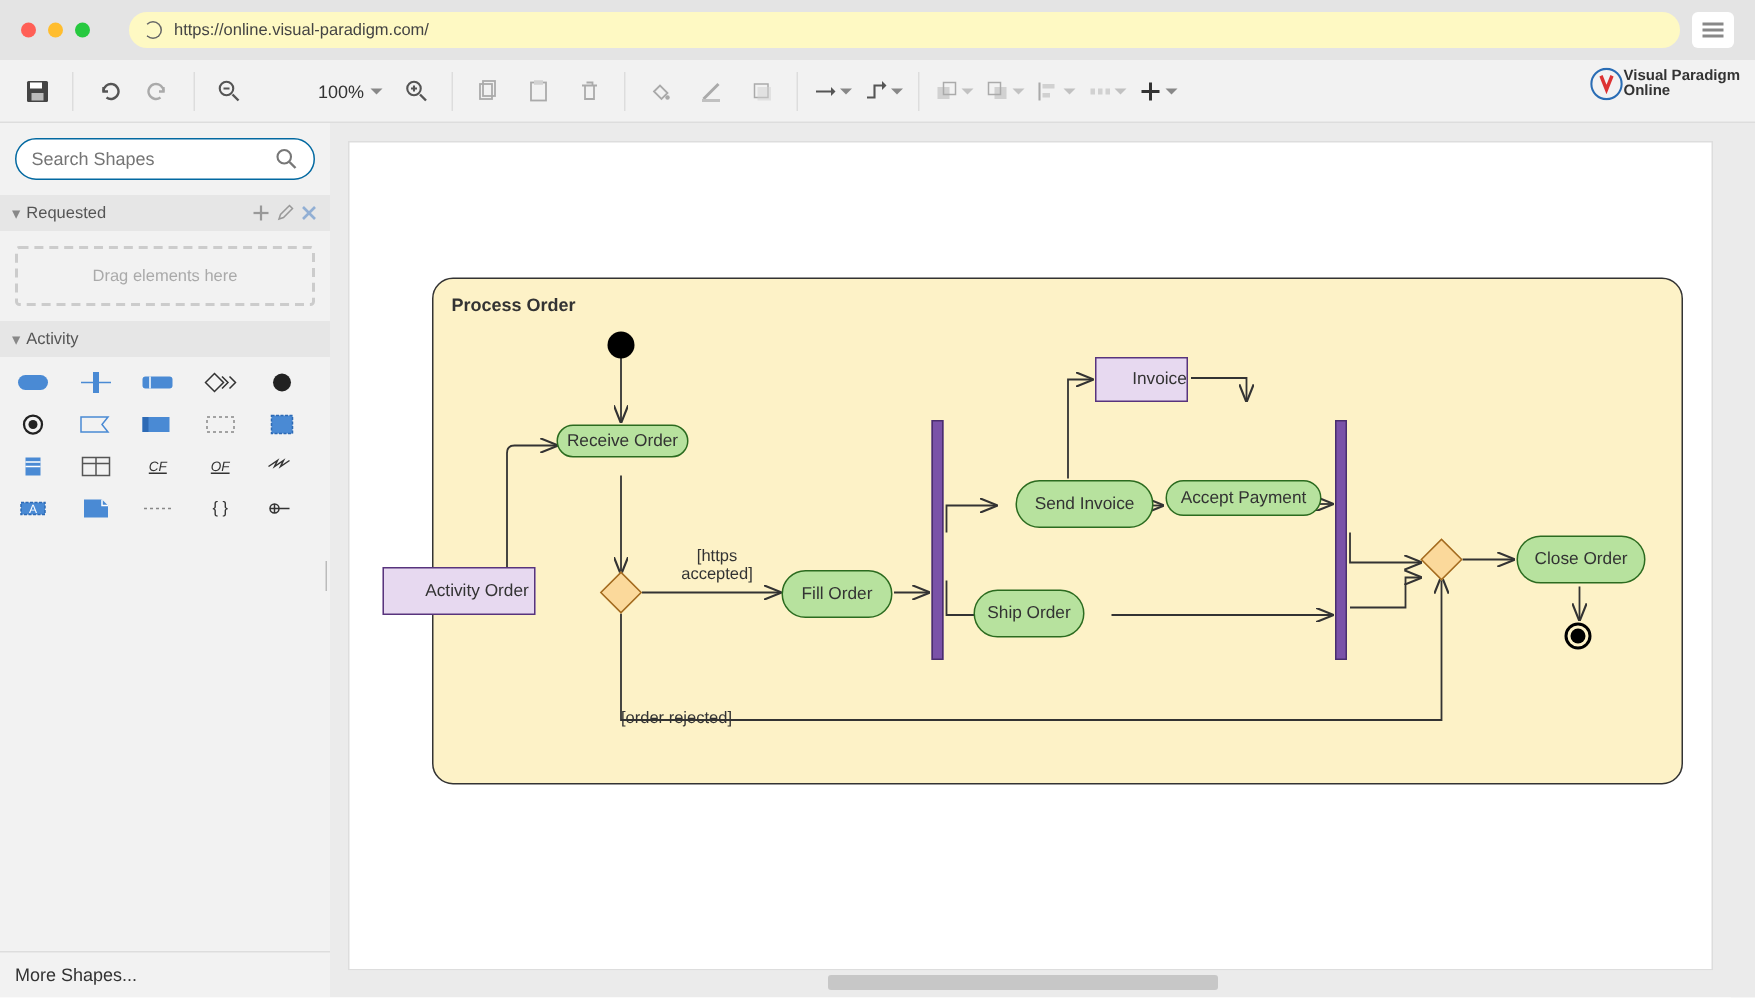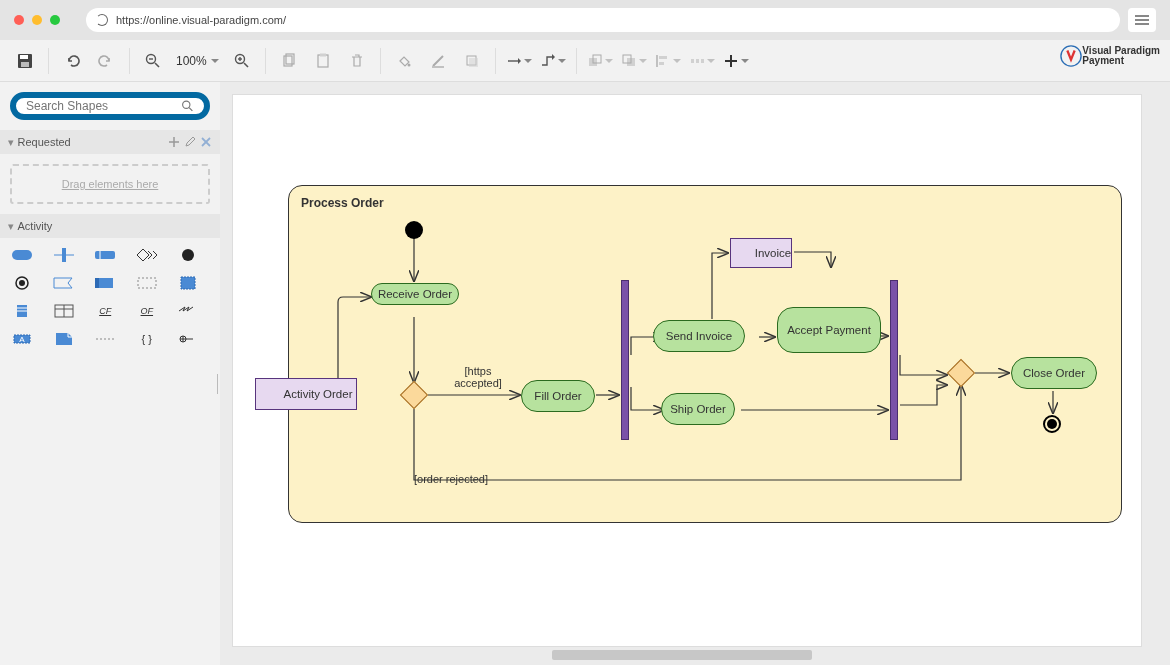--- a/index.html
+++ b/index.html
@@ -4,53 +4,53 @@
 <style>
 * { box-sizing: border-box; margin: 0; padding: 0; }
 body { font-family: Arial, Helvetica, sans-serif; font-size: 12px; color: #333; background: #fff; width: 1170px; height: 665px; overflow: hidden; }
 
 
 .browser-bar { height: 40px; background: #e4e4e4; display: flex; align-items: center; padding: 0 14px; gap: 8px; }
 .dot { width: 10px; height: 10px; border-radius: 50%; }
 .dot.red { background: #ff5f56; }
 .dot.yellow { background: #ffbd2e; }
 .dot.green { background: #27c93f; }
-.urlbox { flex: 1; margin-left: 18px; height: 24px; background: #ffffff; border-radius: 12px; display: flex; align-items: center; padding: 0 10px; gap: 8px; font-size: 11px; color: #444; }
+.urlbox { flex: 1; margin-left: 18px; height: 24px; background: #fef9c3; border-radius: 12px; display: flex; align-items: center; padding: 0 10px; gap: 8px; font-size: 11px; color: #444; }
 .reload { width: 12px; height: 12px; border: 1.5px solid #666; border-left-color: transparent; border-radius: 50%; position: relative; }
 .menu-btn { width: 28px; height: 24px; background: #fff; border-radius: 4px; display: flex; flex-direction: column; align-items: center; justify-content: center; gap: 2px; }
 .menu-btn span { width: 14px; height: 2px; background: #888; }
 
 
 .app-toolbar { height: 42px; background: #f2f2f2; border-bottom: 1px solid #ddd; display: flex; align-items: center; padding: 0 10px; gap: 4px; position: relative; }
 .tbtn { width: 30px; height: 30px; display: flex; align-items: center; justify-content: center; border-radius: 2px; }
 .tsep { width: 1px; height: 26px; background: #ddd; margin: 0 4px; }
-.zoom-lbl { font-size: 12px; display: flex; align-items: center; gap: 4px; padding: 0 4px; }
+.zoom-lbl { font-size: 12px; display: flex; align-items: center; gap: 4px; padding: 0 4px; margin-left: 36px; }
 .caret-dn { width: 0; height: 0; border-left: 4px solid transparent; border-right: 4px solid transparent; border-top: 4px solid #888; }
 .vp-logo { position: absolute; right: 10px; top: 5px; display: flex; align-items: center; gap: 0; }
 .vp-logo .lg { display:flex; flex-direction:column; font-size:10px; font-weight:bold; line-height:1.05;}
 .vp-logo svg { width:22px; height:22px; }
 
 .ic { width: 16px; height: 16px; }
 .ic-dim { opacity: 0.45; }
 
 
 .main { display: flex; height: calc(665px - 82px); }
 
 
 .sidebar { width: 220px; background: #f2f2f2; display: flex; flex-direction: column; position:relative; }
 .sidebar-resize { position:absolute; right:-3px; top:0; bottom:0; width:6px; cursor:ew-resize; }
 .sidebar-resize::after{ content:""; position:absolute; top:50%; right:1px; width:3px; height:20px; border-left:1px solid #bbb; border-right:1px solid #bbb; }
 .search { padding: 10px; }
-.search-inner { background: #fff; border: 6px solid #0369a1; border-radius: 14px; height: 28px; display: flex; align-items: center; padding: 0 10px; }
+.search-inner { background: #fff; border: 1px solid #0369a1; border-radius: 14px; height: 28px; display: flex; align-items: center; padding: 0 10px; }
 .search-inner input { flex: 1; border: 0; outline: 0; font-size: 12px; background:transparent; }
 .panel-head { background: #e6e6e6; height: 24px; display: flex; align-items: center; padding: 0 8px; font-size: 11px; color: #555; }
 .panel-head .arrow { margin-right: 4px; color: #888; }
 .panel-head .spacer { flex: 1; }
 .panel-head .ic-mini { width:12px; height:12px; margin-left:4px; opacity:.6; }
-.scratch-drop { margin: 10px; border: 2px dashed #ccc; color: #aaa; font-size: 11px; text-align: center; padding: 12px 0; border-radius: 3px; text-decoration: underline; }
+.scratch-drop { margin: 10px; border: 2px dashed #ccc; color: #aaa; font-size: 11px; text-align: center; padding: 12px 0; border-radius: 3px; }
 .shape-grid { padding: 8px 10px; display: grid; grid-template-columns: repeat(5, 1fr); gap: 10px 8px; }
 .shp { width: 24px; height: 18px; display:flex; align-items:center; justify-content:center; }
 .shp svg { width: 22px; height: 16px; }
 .shp-txt { font-size: 9px; text-decoration: underline; font-style: italic; display:flex; align-items:center; justify-content:center;}
 .sidebar-foot { margin-top: auto; border-top:1px solid #ddd; padding: 8px 10px; font-size:12px; background:#f2f2f2; }
 
 
 .canvas-wrap { flex:1; position:relative; background:#ebebeb; display:flex; }
 .canvas { position:relative; margin:12px 12px 18px 12px; background:#fff; flex:1; border:1px solid #ddd; overflow:hidden;}
 .scroll-v { width:16px; background:#ebebeb; }
@@ -220,21 +220,21 @@
       <span class="caret-dn" style="margin-left:2px"></span>
     </div>
 
   <div class="vp-logo">
     <svg viewBox="0 0 24 24">
         <circle cx="12" cy="12" r="11" fill="none" stroke="#2a6db5" stroke-width="1.5"></circle>
         <path d="M8 6l4 10 4-10" fill="none" stroke="#d33" stroke-width="2.5"></path>
       </svg>
     <div class="lg">
         <span>Visual Paradigm</span>
-        <span>Payment</span>
+        <span>Online</span>
       </div>
   </div>
 </div>
 
 <div class="main">
 
   <div class="sidebar">
     <div class="search">
       <div class="search-inner">
         <input placeholder="Search Shapes" style="">
@@ -366,20 +366,21 @@
         </div>
       <div class="shp">
           <svg viewBox="0 0 22 16">
             <circle cx="6" cy="8" r="3" fill="none" stroke="#333"></circle>
             <line x1="6" y1="5" x2="6" y2="11" stroke="#333"></line>
             <line x1="3" y1="8" x2="9" y2="8" stroke="#333"></line>
             <line x1="9" y1="8" x2="16" y2="8" stroke="#333"></line>
           </svg>
         </div>
     </div>
+    <div class="sidebar-foot">More Shapes...</div>
     <div class="sidebar-resize"></div>
   </div>
 
   <div class="canvas-wrap">
     <div class="canvas">
 
       <div class="frame" style="left:55px; top:90px; width:834px; height:338px">
         <div class="frame-title">Process Order</div>
       </div>
 
@@ -419,24 +420,24 @@
       <div class="decision" style="left:171px; top:290px"></div>
 
       <div class="guard" style="left:211px; top:270px; width:68px; white-space:pre-line">[https
 accepted]</div>
       <div class="guard" style="left:181px; top:378px">[order rejected]</div>
 
       <div class="activity" style="left:288px; top:285px; width:74px; height:32px">Fill Order</div>
 
       <div class="bar" style="left:388px; top:185px; height:160px"></div>
 
-      <div class="activity" style="left:420px; top:225px; width:92px; height:32px">Send Invoice</div>
-      <div class="activity" style="left:428px; top:298px; width:74px; height:32px">Ship Order</div>
+      <div class="activity" style="left:444px; top:225px; width:92px; height:32px">Send Invoice</div>
+      <div class="activity" style="left:416px; top:298px; width:74px; height:32px">Ship Order</div>
       <div class="obj-node" style="left:497px; top:143px; width:62px; height:30px">Invoice</div>
-      <div class="activity" style="left:544px; top:212px; width:104px; height:46px">Accept Payment</div>
+      <div class="activity" style="left:544px; top:225px; width:104px; height:24px">Accept Payment</div>
 
       <div class="bar" style="left:657px; top:185px; height:160px"></div>
 
       <div class="decision" style="left:718px; top:268px"></div>
 
       <div class="activity" style="left:778px; top:262px; width:86px; height:32px">Close Order</div>
 
       <div class="end-node" style="left:810px; top:320px"></div>
 
     </div>

